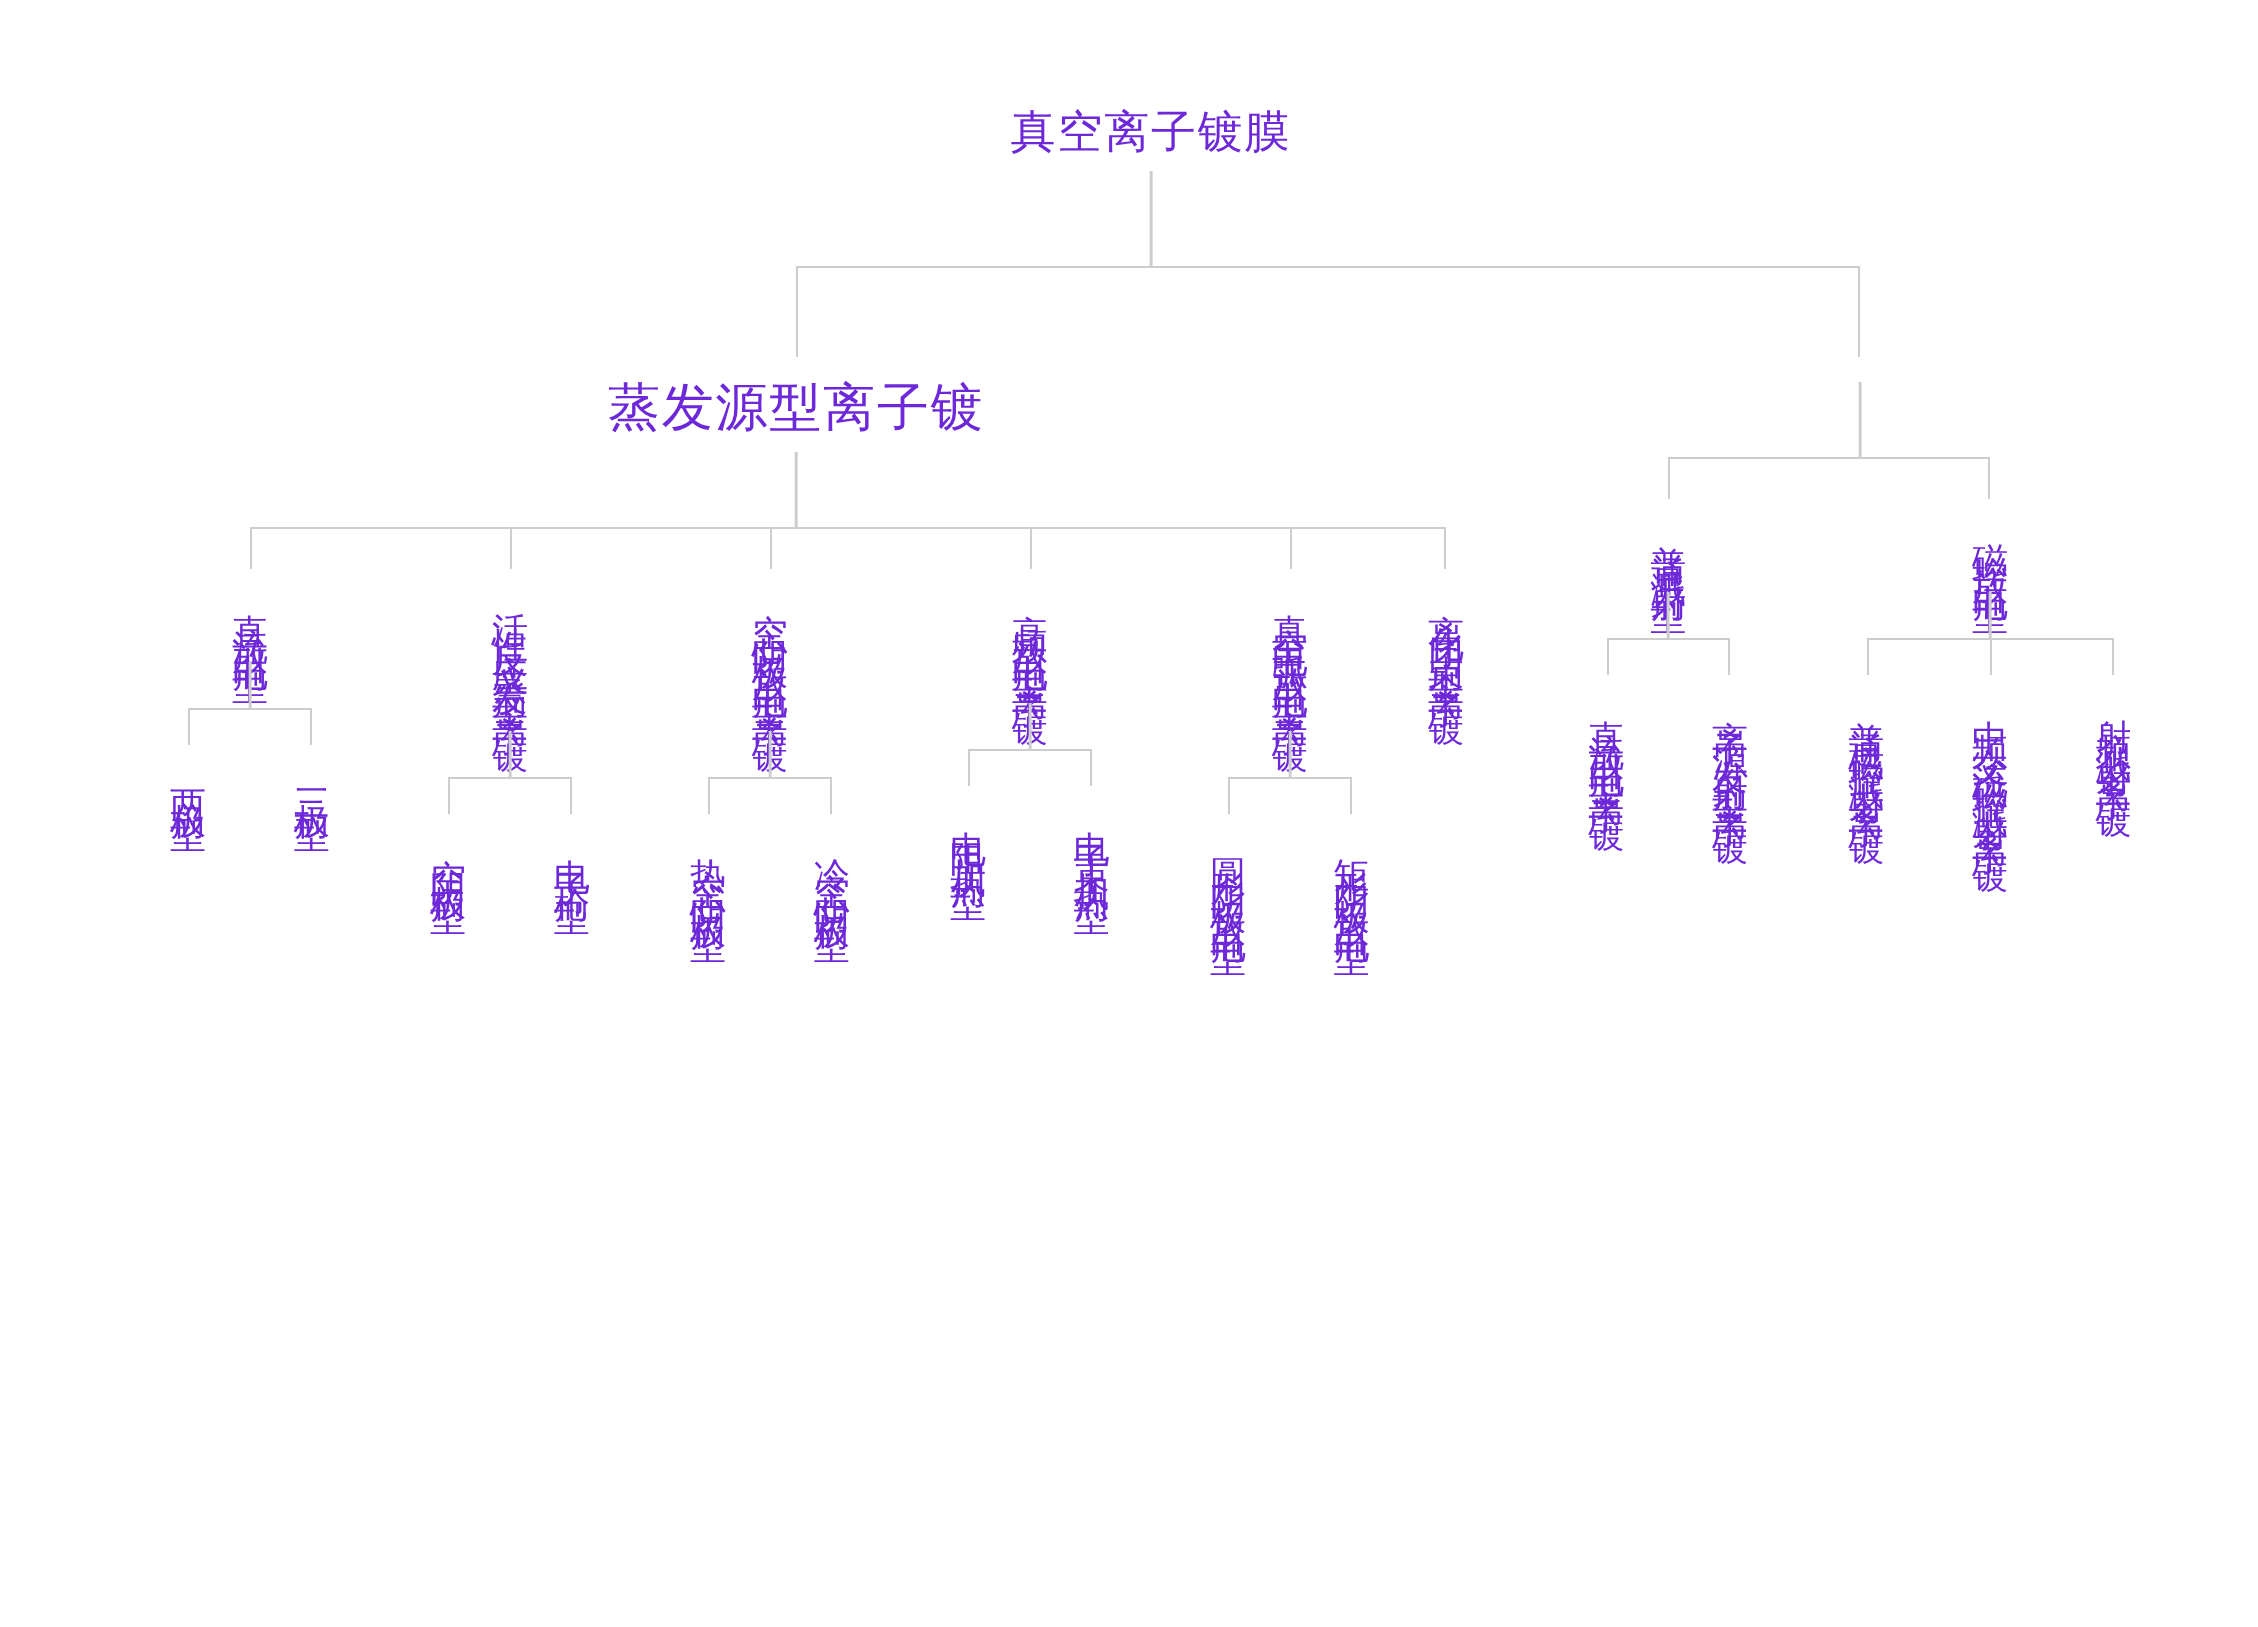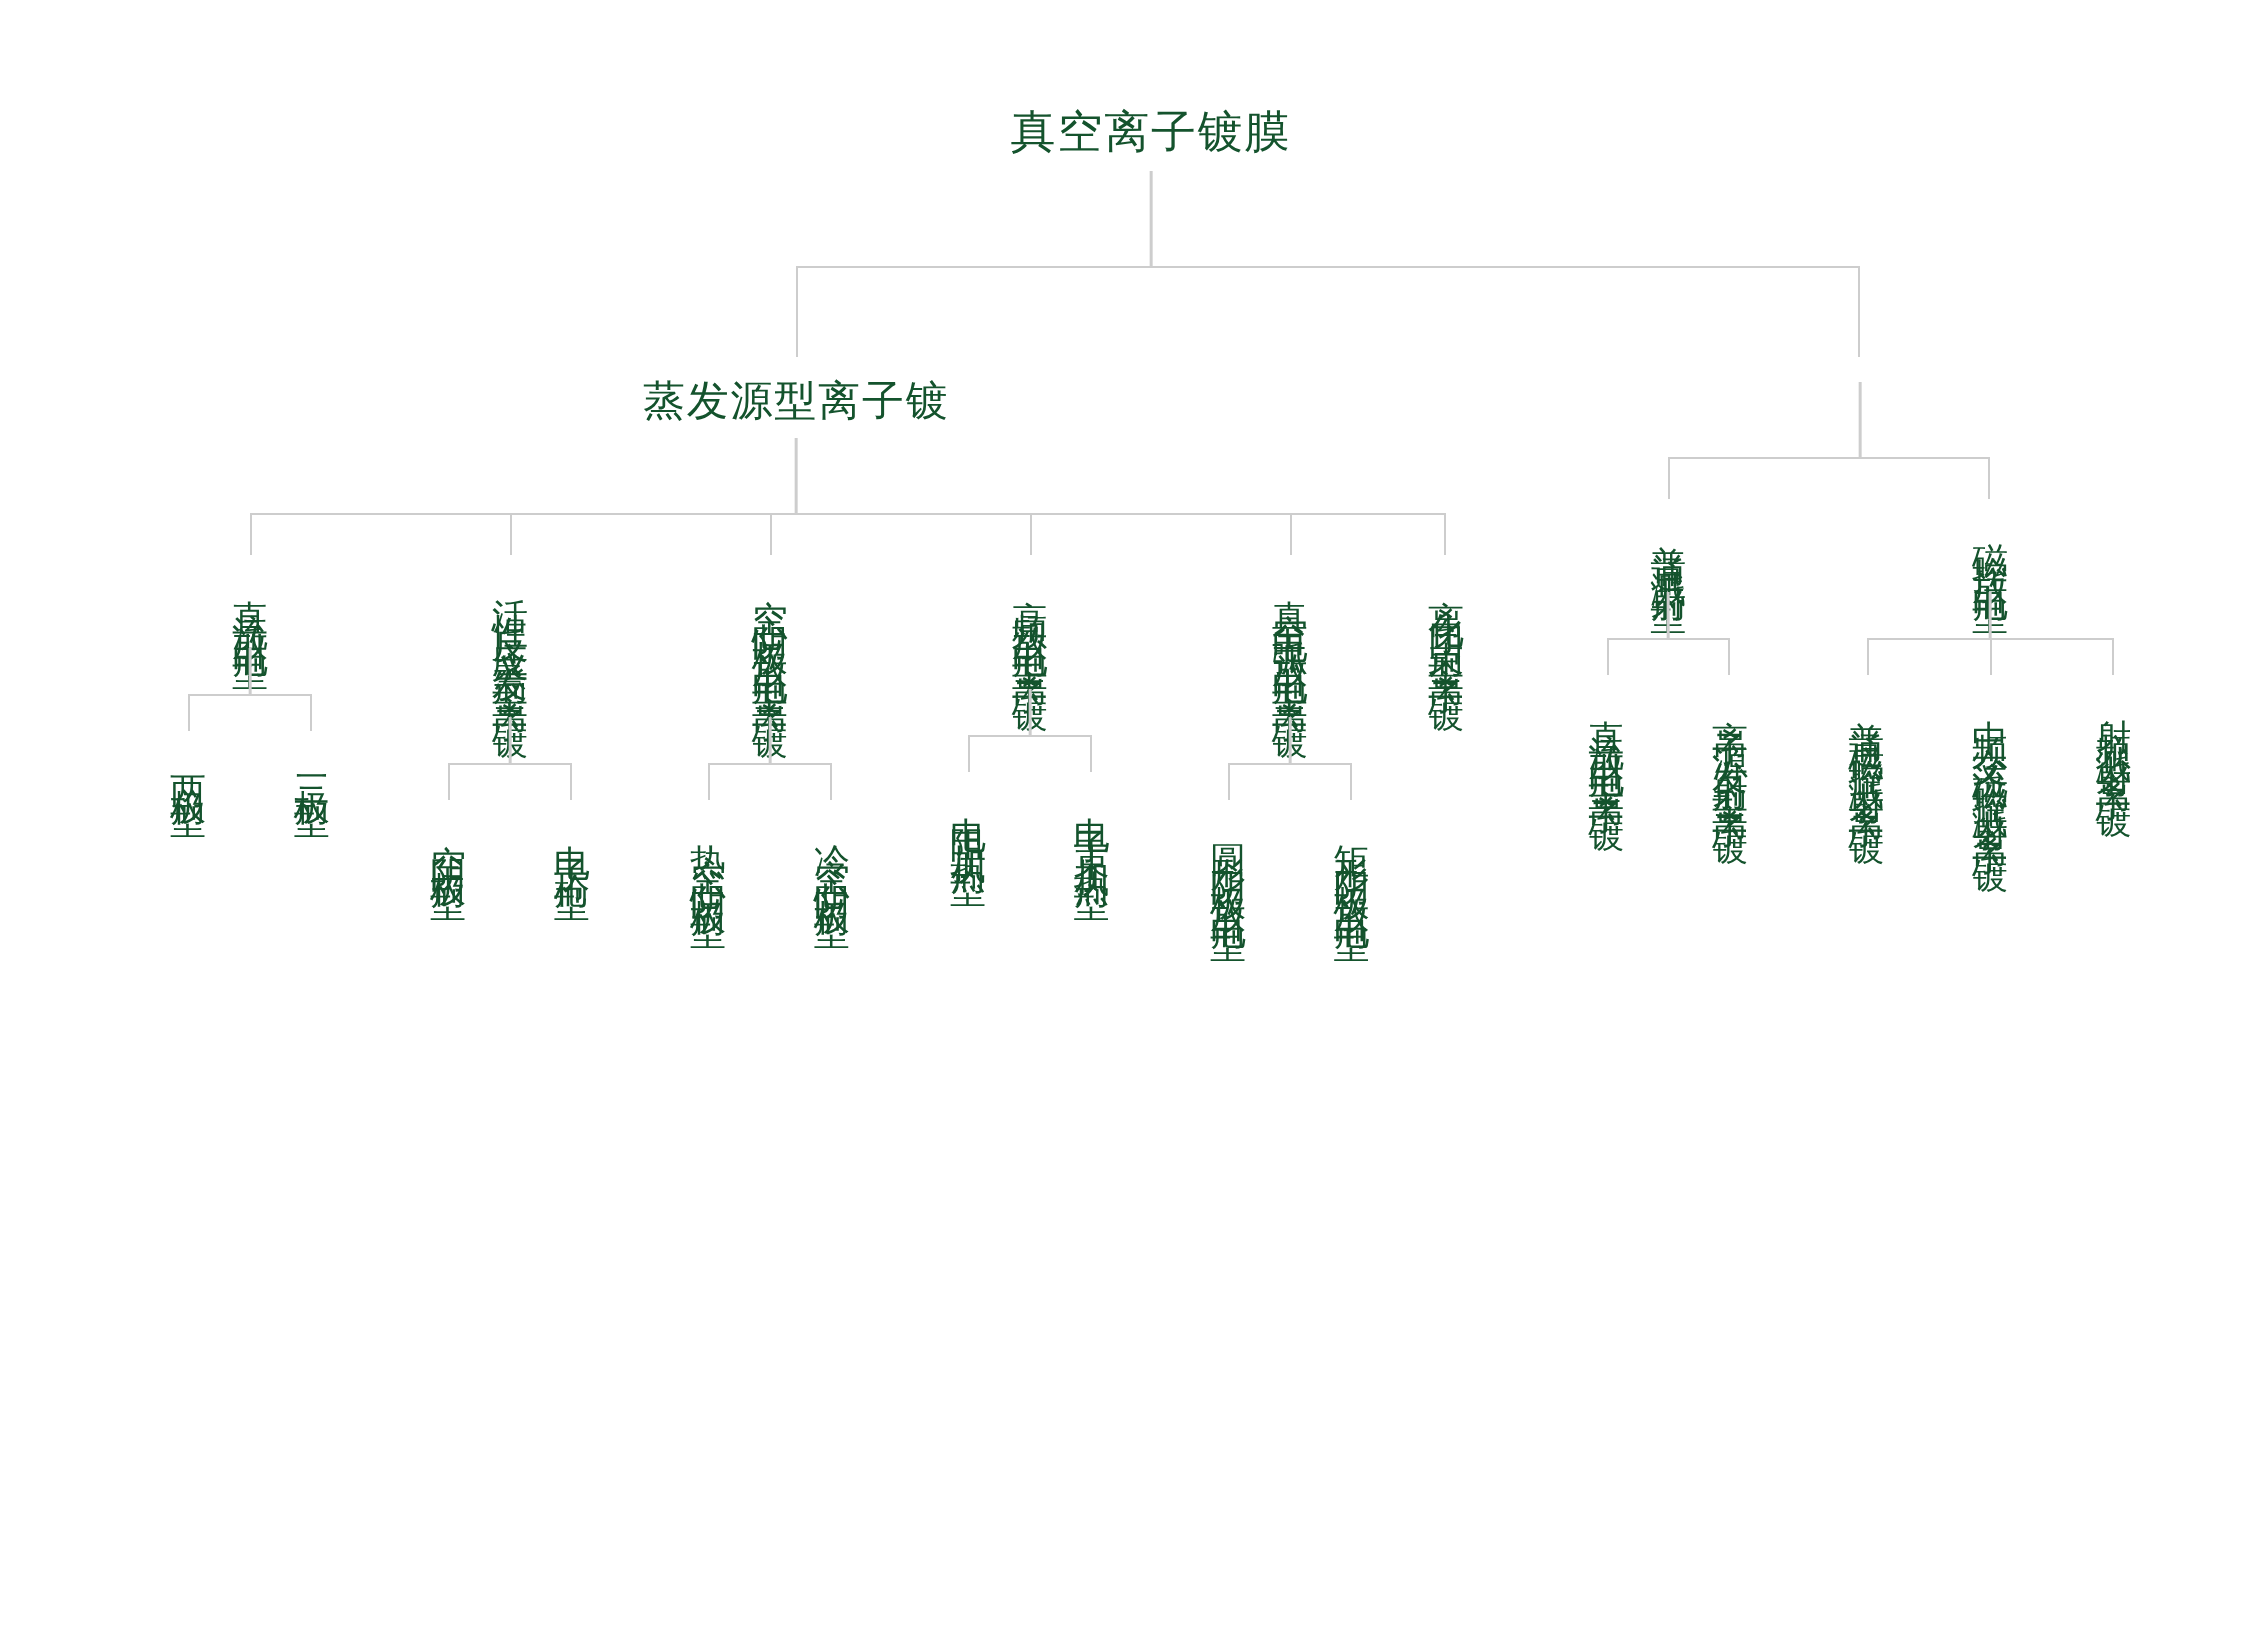--- a/index.html
+++ b/index.html
@@ -65,24 +65,24 @@
     right: auto; left: 50%;
     border-left: 2.7px solid #cdcdcd;
   }
   .tree ul > li:first-child::before { border: none; }
   .tree ul > li:last-child::after   { border: none; }
   .tree ul > li:last-child::before  { border-right: 2.7px solid #cdcdcd; }
 
   
   .label {
     white-space: nowrap;
-    color: #14532d;
+    color: #6d28d9;
   }
   .label.h1 { font-size: 45px; letter-spacing: 1.8px; }
-  .label.h2 { font-size: 42px; letter-spacing: 1.8px; }
+  .label.h2 { font-size: 52px; letter-spacing: 1.8px; }
   .label.v {
     writing-mode: vertical-rl;
     text-orientation: upright;
     font-size: 36px;
     letter-spacing: 0.38em;
     line-height: 1.1;
   }
 </style>
 </head>
 <body>

